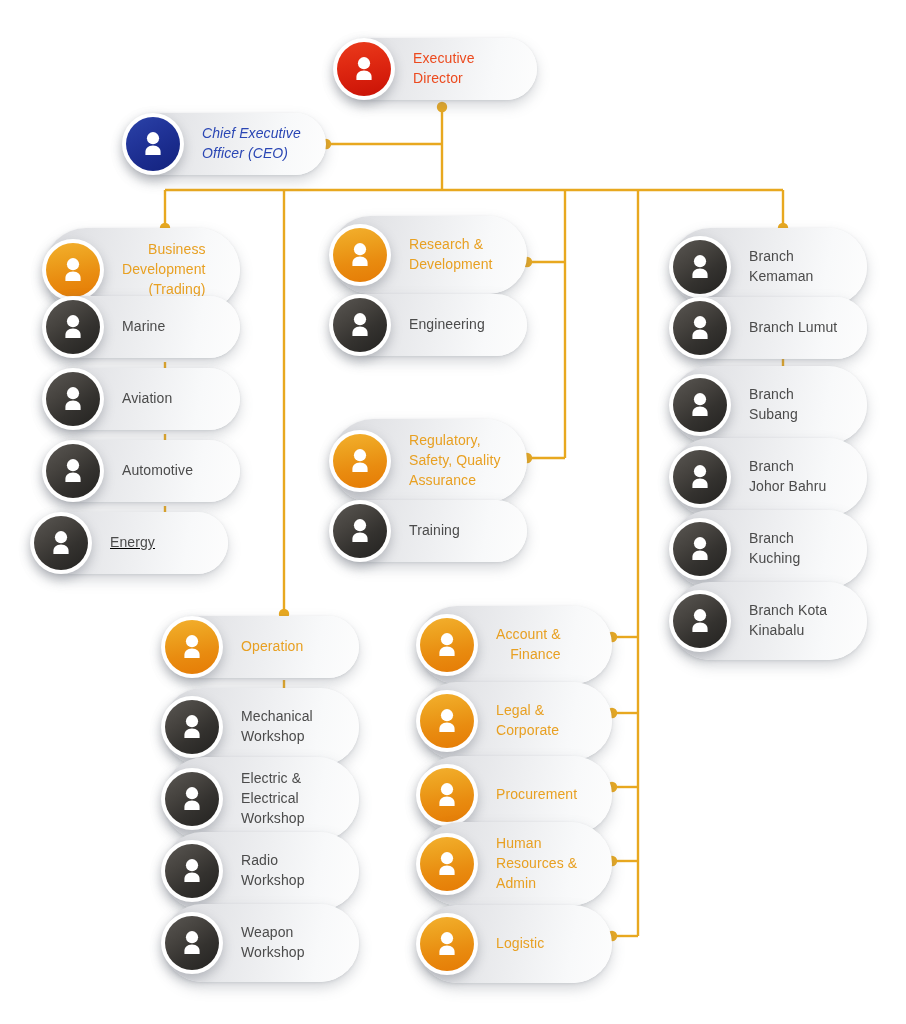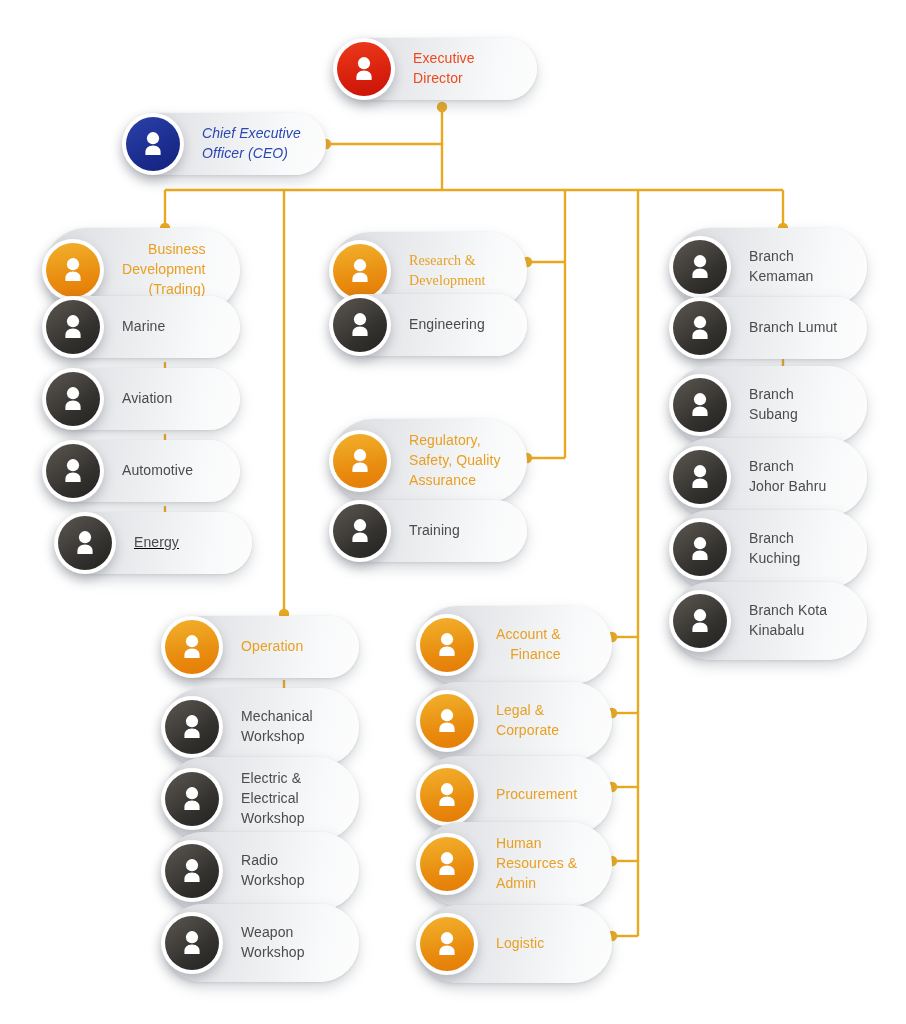--- a/index.html
+++ b/index.html
@@ -215,33 +215,33 @@
       <span class="disc dark">
         <svg width="26" height="28" viewBox="0 0 26 28">
             <circle cx="13" cy="8.2" r="6.1" fill="#fff"></circle>
             <path d="M13 15.4c-5 0-7.6 3.1-7.6 6.6V25h15.2v-3c0-3.5-2.6-6.6-7.6-6.6z" fill="#fff"></path>
           </svg>
       </span>
     </span>
     <span class="label c-dark">Automotive</span>
   </div>
 
-  <div class="node" style="left:56px; top:512px; width:196px;text-decoration:underline;">
+  <div class="node" style="left:32px; top:512px; width:196px;text-decoration:underline;">
     <span class="avatar">
       <span class="disc dark">
         <svg width="26" height="28" viewBox="0 0 26 28">
             <circle cx="13" cy="8.2" r="6.1" fill="#fff"></circle>
             <path d="M13 15.4c-5 0-7.6 3.1-7.6 6.6V25h15.2v-3c0-3.5-2.6-6.6-7.6-6.6z" fill="#fff"></path>
           </svg>
       </span>
     </span>
     <span class="label c-dark">Energy</span>
   </div>
 
-  <div class="node tall" style="left:331px; top:232px; width:196px;font-family:Liberation Serif, serif;">
+  <div class="node tall" style="left:331px; top:216px; width:196px;">
     <span class="avatar">
       <span class="disc orange">
         <svg width="26" height="28" viewBox="0 0 26 28">
             <circle cx="13" cy="8.2" r="6.1" fill="#fff"></circle>
             <path d="M13 15.4c-5 0-7.6 3.1-7.6 6.6V25h15.2v-3c0-3.5-2.6-6.6-7.6-6.6z" fill="#fff"></path>
           </svg>
       </span>
     </span>
     <span class="label c-orange">Research &amp;
 Development</span>

